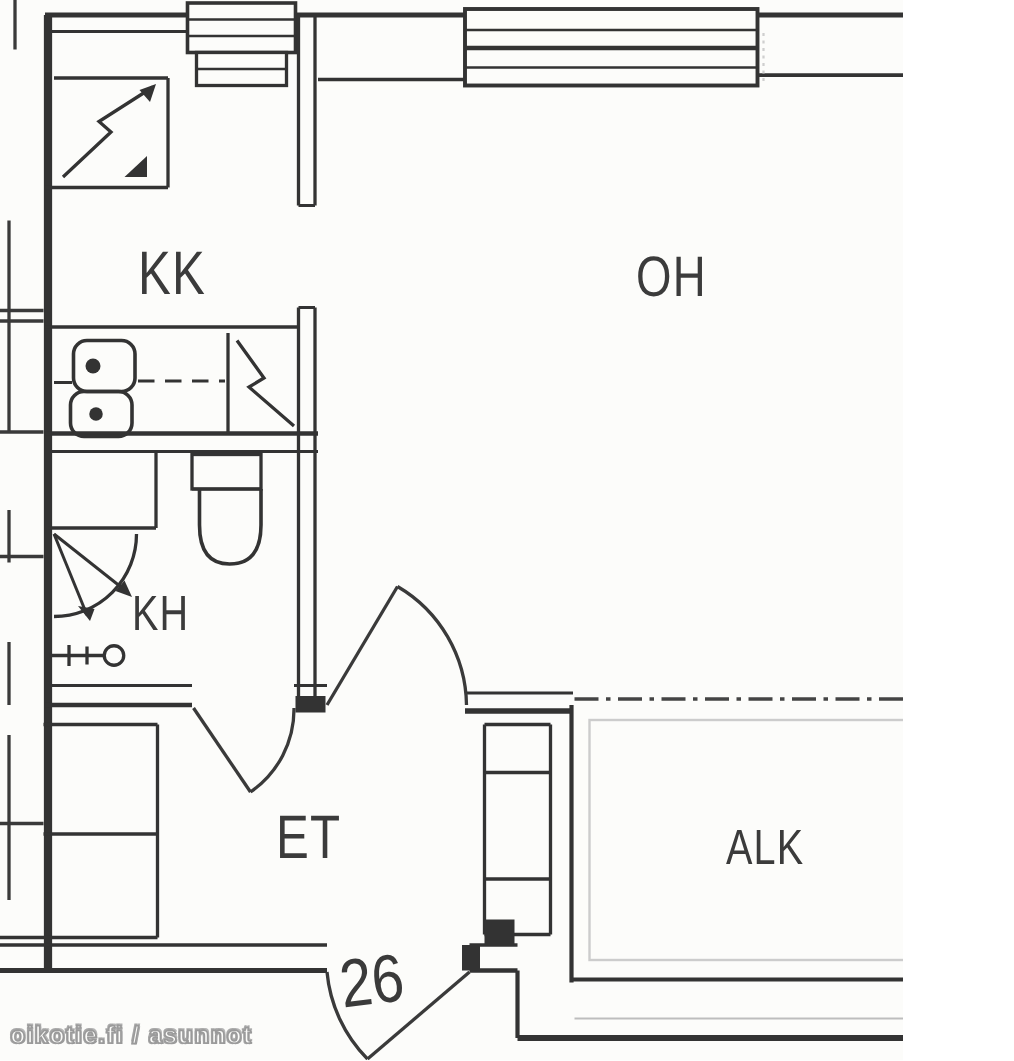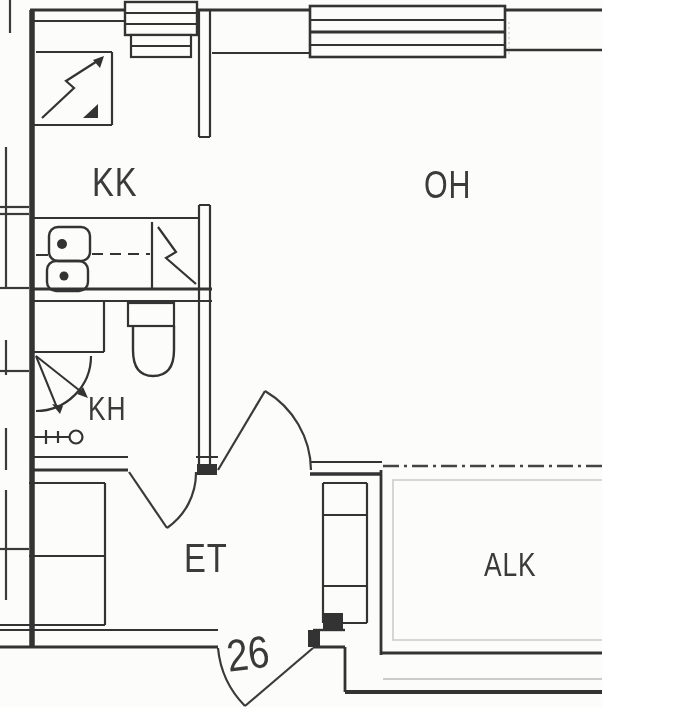--- a/index.html
+++ b/index.html
@@ -189,13 +189,14 @@
   </svg>
 
   <div class="room-label lbl-kk">KK</div>
   <div class="room-label lbl-oh">OH</div>
   <div class="room-label lbl-kh">KH</div>
   <div class="room-label lbl-et">ET</div>
   <div class="room-label lbl-alk">ALK</div>
 
   <div class="apt-number">26</div>
 
+  <div class="watermark">oikotie.fi / asunnot</div>
 </div>
 
 </body></html>

